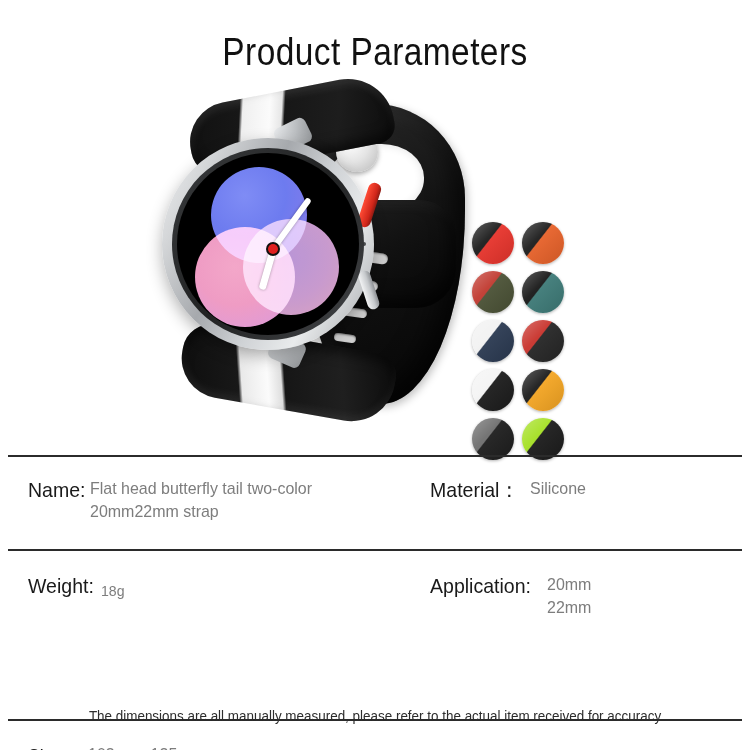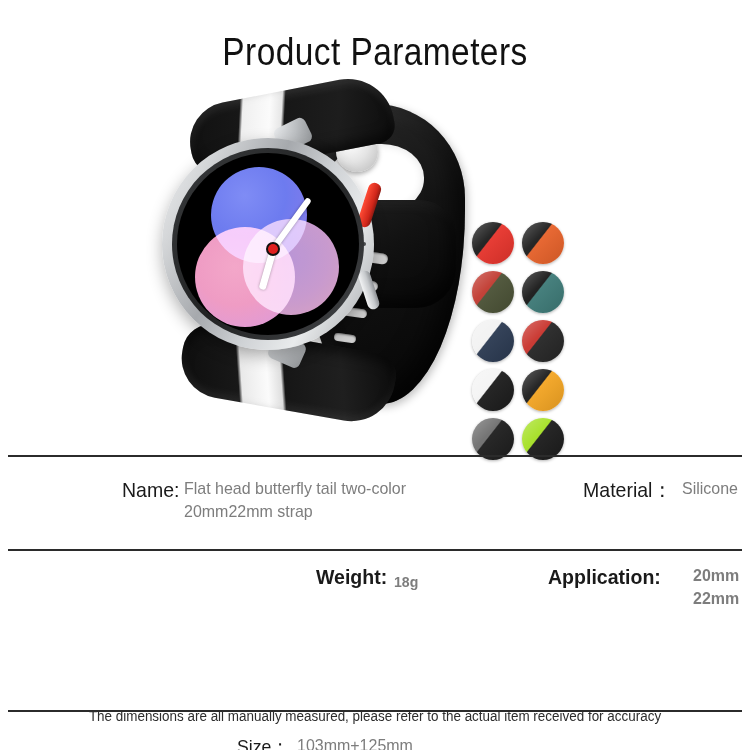--- a/index.html
+++ b/index.html
@@ -304,26 +304,25 @@
     height: 2px;
     background: #2b2b2b;
     width: 100%;
   }
   .spec-row {
     position: relative;
     display: flex;
     align-items: flex-start;
   }
   .row-a { height: 72px; padding-top: 20px; }
-  .row-b { height: 90px; padding-top: 13px; font-weight: bold; }
+  .row-b { height: 90px; padding-top: 22px; }
   .row-c { height: 54px; padding-top: 22px; }
   .cell {
     display: flex;
     align-items: flex-start;
-    justify-content: flex-end;
   }
   .cell-left  { width: 412px; padding-left: 20px; box-sizing: border-box; }
   .cell-right { flex: 1; padding-left: 10px; box-sizing: border-box; }
 
   .lbl {
     font-size: 21px;
     line-height: 25px;
     color: #1a1a1a;
     white-space: nowrap;
     transform: scaleX(0.93);
@@ -432,21 +431,21 @@
 
   <div class="rule"></div>
 
   <div class="spec-row row-b">
     <div class="cell cell-left">
       <span class="lbl">Weight:</span>
       <span class="val tight" style="margin-left:2px;margin-top:6px;">18g</span>
     </div>
     <div class="cell cell-right">
       <span class="lbl">Application:</span>
-      <span style="display:inline-block;margin-left:24px;">
+      <span style="display:inline-block;margin-left:8px;">
         <span class="val val-block">20mm</span>
         <span class="val val-block">22mm</span>
       </span>
     </div>
   </div>
 
   <div class="gap-band"></div>
 
   <div class="rule"></div>
 

